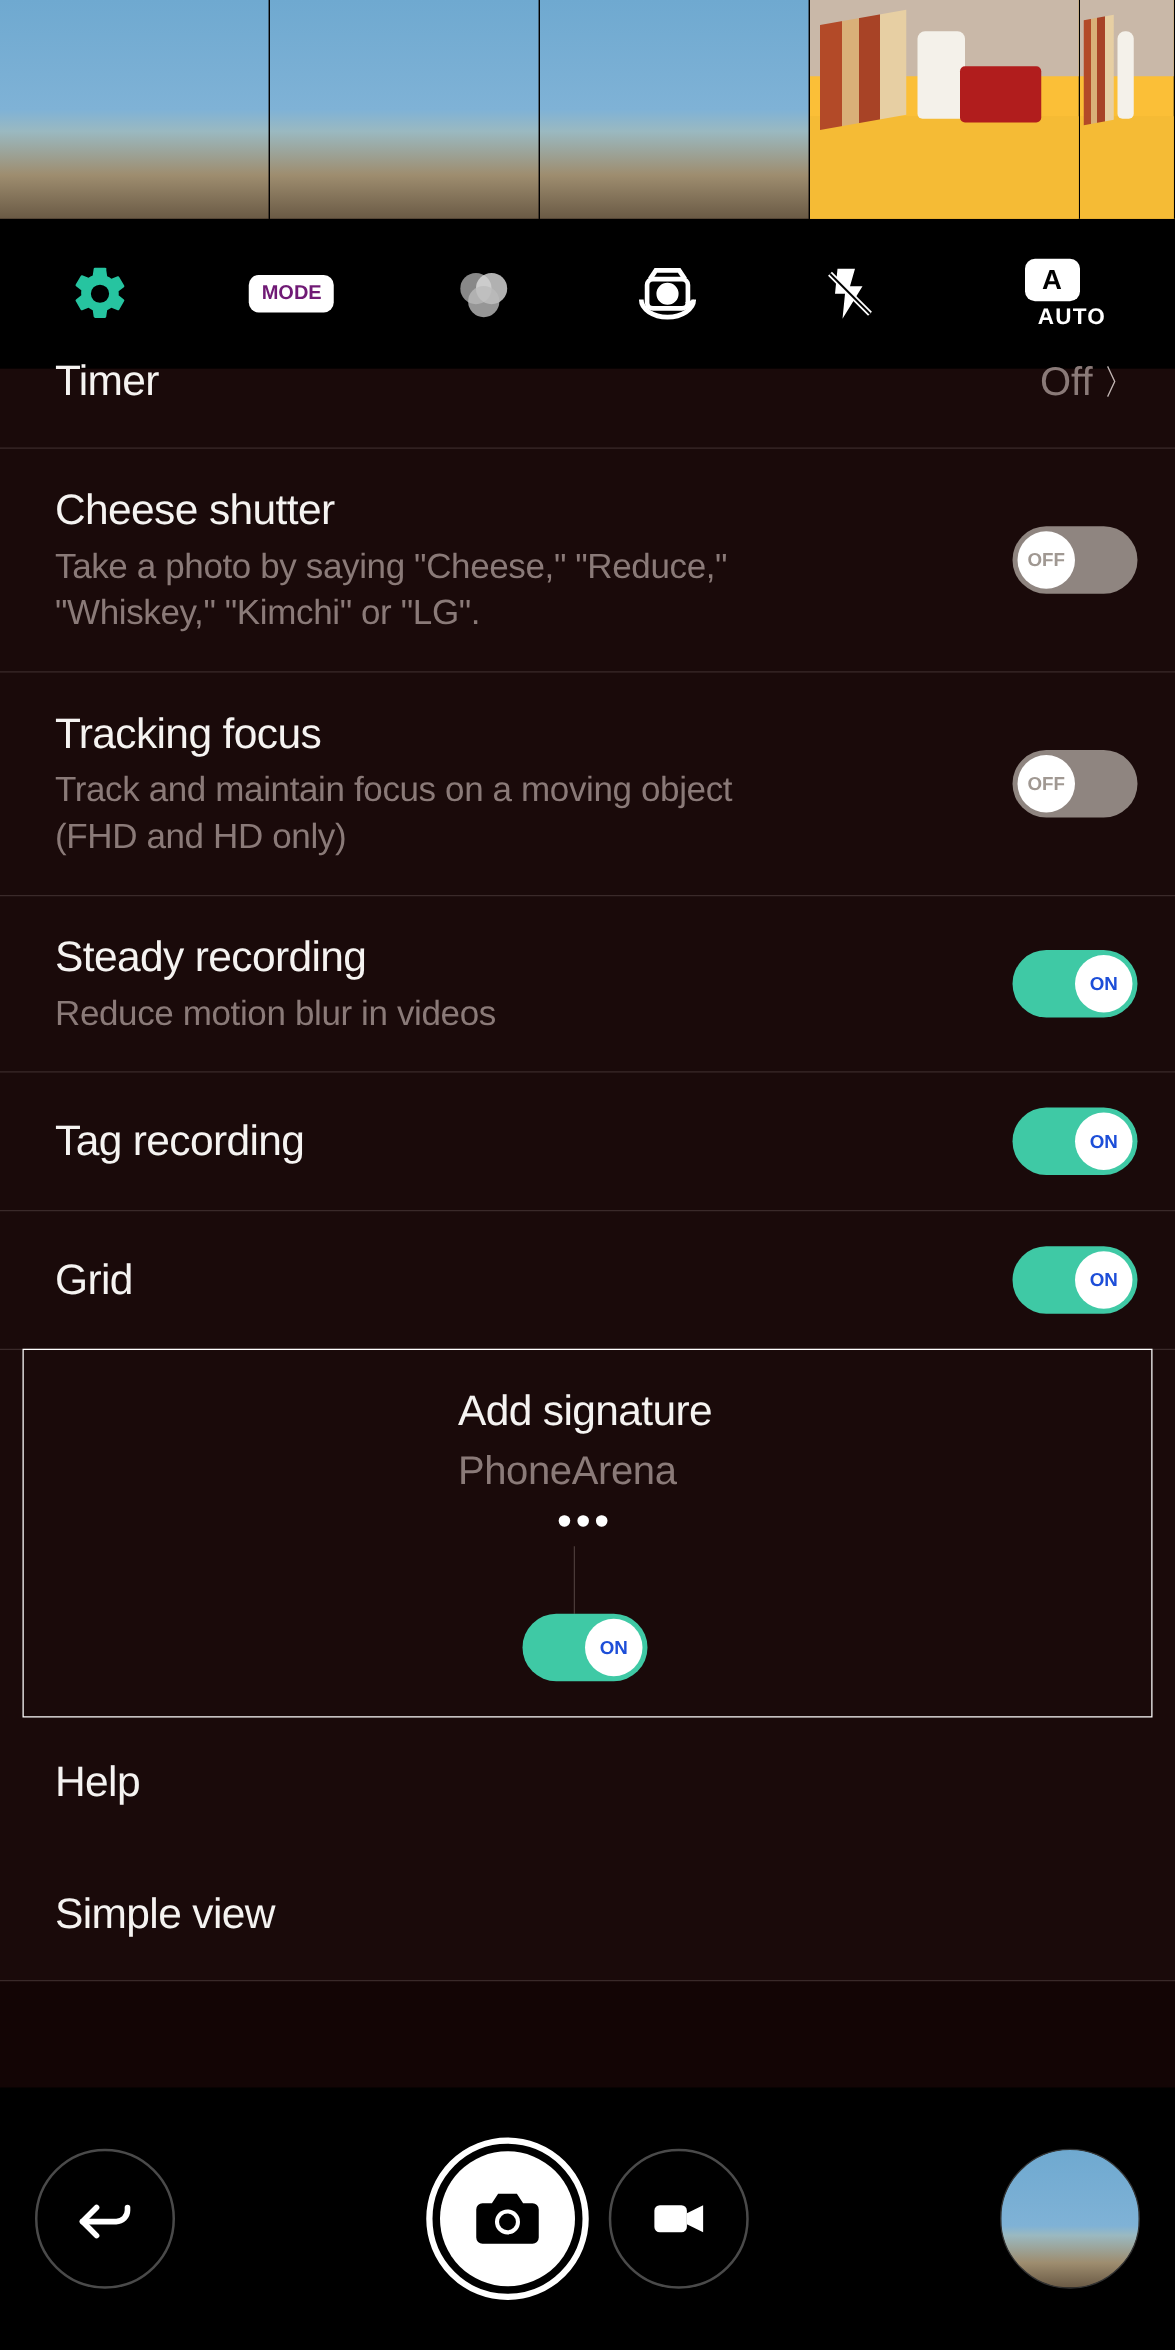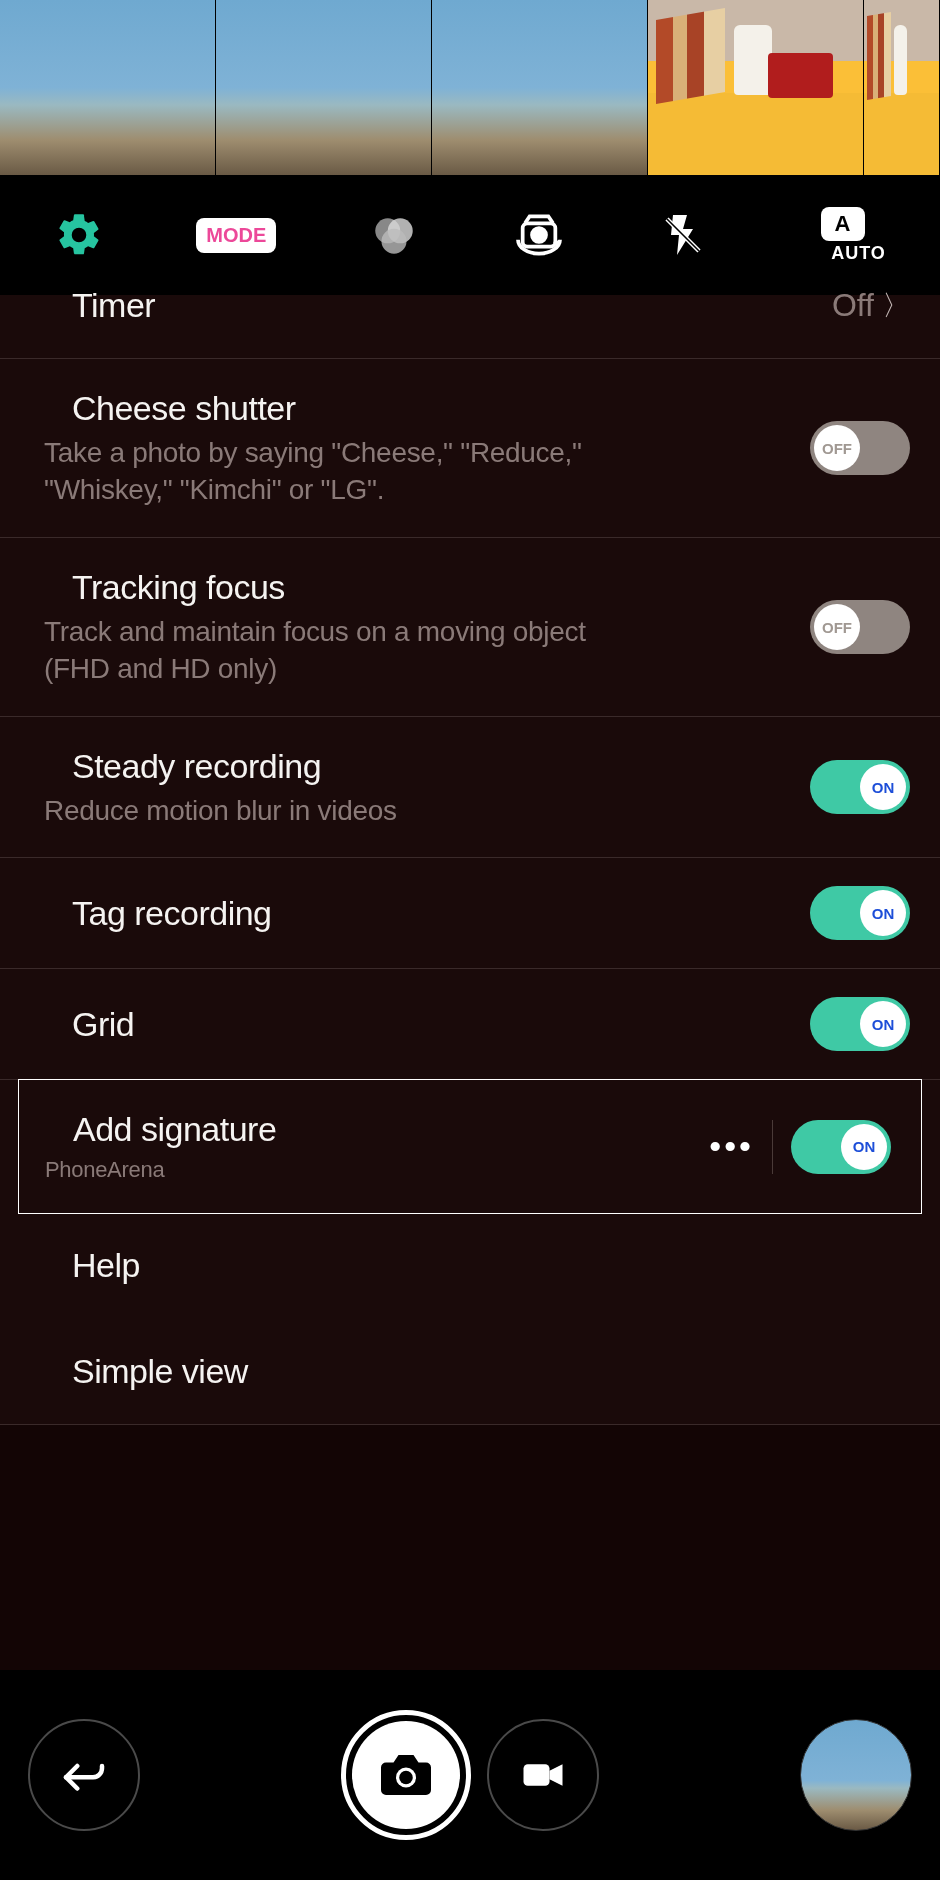--- a/index.html
+++ b/index.html
@@ -53,40 +53,40 @@
 }
 .setting-row {
   display: flex;
   align-items: center;
   padding: 28px 30px 28px 44px;
   border-bottom: 1px solid #3a2a2a;
   min-height: 106px;
 }
 .setting-row.partial { padding-top:0; min-height: 64px; border-top: none;}
 .setting-text { flex: 1; }
-.setting-title { color: #f5f3f1; font-size: 34px; font-weight: 400; letter-spacing: -0.5px; line-height: 1.25; margin-left: 28px; }
+.setting-title { color: #f5f3f1; font-size: 34px; font-weight: 400; letter-spacing: -0.5px; line-height: 1.25; }
 .setting-sub { color: #8a7a78; font-size: 28px; letter-spacing: -0.3px; line-height: 1.35; margin-top: 4px; max-width: 560px;}
 .setting-value { color:#8a7a78; font-size:32px; margin-right:8px;}
 .chev { color:#c4b8b6; font-size:28px;}
 
 .toggle {
   width: 100px; height: 54px; border-radius: 30px; position: relative; flex: none;
 }
 .toggle .knob {
   position:absolute; top:4px; width:46px; height:46px; border-radius:50%; background:#fff;
   display:flex; align-items:center; justify-content:center; font-size:15px; font-weight:700;
 }
 .toggle.off { background:#8f8580;}
 .toggle.off .knob { left:4px; color:#a09892;}
 .toggle.on { background:#3fc9a5;}
 .toggle.on .knob { right:4px; color:#1d4ed8;}
 
 .dots { color:#fff; font-size:34px; letter-spacing:3px; padding:0 18px;}
 .vdiv { width:1px; height:54px; background:#4a3a38; margin-right:18px;}
-.highlight-box { border:1px solid #fff; margin: -1px 18px -1px 18px; padding-left:26px !important;}
+.highlight-box { border:1px solid #fff; margin: -1px 18px -1px 18px; padding-left:26px !important;flex-direction:column;}
 
 .bottombar {
   position:absolute; bottom:0; left:0; right:0; height:210px; background:#000;
   display:flex; align-items:center; padding:0 28px;
 }
 .circle-btn {
   width:112px; height:112px; border:2px solid #4a4a4a; border-radius:50%;
   display:flex; align-items:center; justify-content:center;
 }
 .shutter{
@@ -124,21 +124,21 @@
   </div>
 </div>
 
 <div class="toolbar">
   <div class="tb-item">
     <svg width="50" height="50" viewBox="0 0 24 24" fill="#26c4a0">
         <path d="M19.14 12.94a7.5 7.5 0 0 0 0-1.88l2.03-1.58a.5.5 0 0 0 .12-.64l-1.92-3.32a.5.5 0 0 0-.6-.22l-2.39.96a7.3 7.3 0 0 0-1.63-.94l-.36-2.54A.5.5 0 0 0 13.9 2h-3.84a.5.5 0 0 0-.49.42l-.36 2.54c-.58.24-1.12.55-1.63.94l-2.39-.96a.5.5 0 0 0-.6.22L2.67 8.48a.5.5 0 0 0 .12.64l2.03 1.58a7.5 7.5 0 0 0 0 1.88l-2.03 1.58a.5.5 0 0 0-.12.64l1.92 3.32c.13.22.39.31.6.22l2.39-.96c.5.39 1.05.7 1.63.94l.36 2.54c.4.24.24.42.49.42h3.84c.25 0 .46-.18.49-.42l.36-2.54c.58-.24 1.12-.55 1.63-.94l2.39.96c.22.09.48 0 .6-.22l1.92-3.32a.5.5 0 0 0-.12-.64l-2.03-1.58zM12 15.5A3.5 3.5 0 1 1 12 8.5a3.5 3.5 0 0 1 0 7z"></path>
       </svg>
   </div>
   <div class="tb-item">
-    <div style="background:#fff;border-radius:8px;padding:6px 10px;"><span style="color:#ec4899;font-weight:900;font-size:20px;">MODE</span></div>
+    <div style="background:#fff;border-radius:8px;padding:6px 10px;"><span style="color:#701a75;font-weight:900;font-size:16px;">MODE</span></div>
   </div>
   <div class="tb-item">
     <svg width="50" height="50" viewBox="0 0 24 24">
         <circle cx="9" cy="10" r="6" fill="#888"></circle>
         <circle cx="15" cy="10" r="6" fill="#ddd" fill-opacity="0.8"></circle>
         <circle cx="12" cy="15" r="6" fill="#bbb" fill-opacity="0.8"></circle>
       </svg>
   </div>
   <div class="tb-item">
     <svg width="56" height="56" viewBox="0 0 24 24" fill="none" stroke="#fff" stroke-width="1.6">
@@ -218,21 +218,21 @@
         <div class="setting-title">Grid</div>
       </div>
     <div class="toggle on">
         <div class="knob">ON</div>
       </div>
   </div>
 
   <div class="setting-row highlight-box">
     <div class="setting-text">
       <div class="setting-title">Add signature</div>
-      <div class="setting-sub" style="color:#8a7a78;font-size:22px;">PhoneArena</div>
+      <div class="setting-sub" style="color:#8a7a78;font-size:32px;">PhoneArena</div>
     </div>
     <span class="dots">•••</span>
     <div class="vdiv"></div>
     <div class="toggle on">
         <div class="knob">ON</div>
       </div>
   </div>
 
   <div class="setting-row" style="border-bottom:none;">
     <div class="setting-text">

